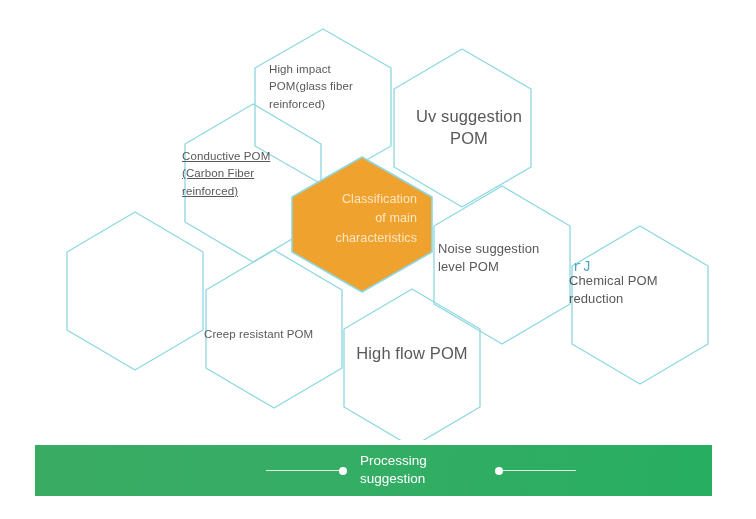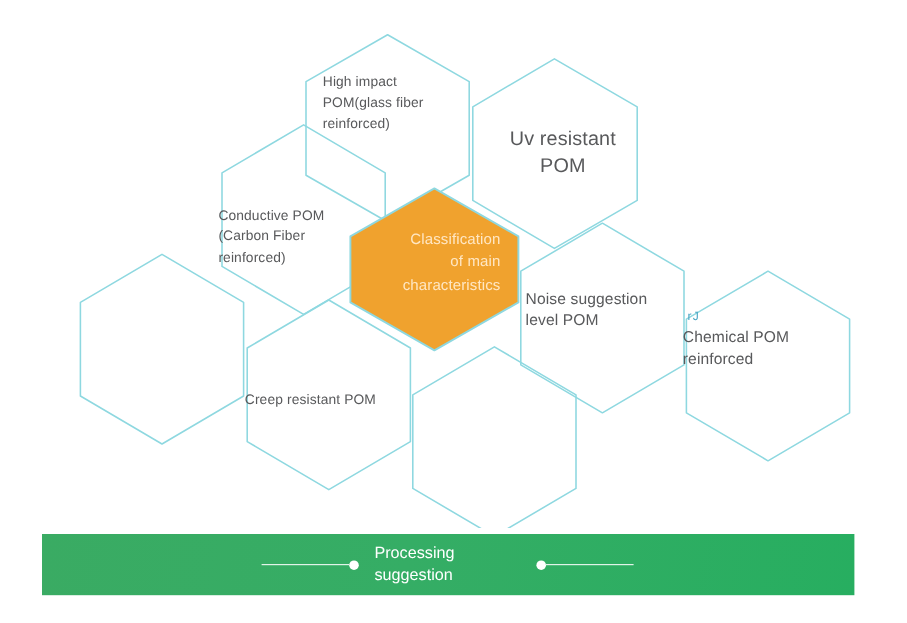--- a/index.html
+++ b/index.html
@@ -44,41 +44,42 @@
     line-height: 1.35;
   }
   .hex-label.center-label {
     color: #ffe7c4;
     font-size: 12.5px;
     line-height: 1.55;
     text-align: right;
   }
   .hex-label.tiny-mark {
     color: #4aa6c4;
-    font-size: 10px;
-    font-family: Liberation Sans, sans-serif;
+    font-size: 14px;
+    font-family: Liberation Mono, monospace;
     letter-spacing: 1px;
   }
 
   
   #banner {
     position: absolute;
     left: 35px;
     top: 445px;
     width: 677px;
     height: 51px;
     background: linear-gradient(100deg, #3aab63 0%, #35ad65 45%, #27ae60 100%);
     display: flex;
     align-items: center;
     justify-content: center;
   }
   #banner-inner {
     position: relative;
     width: 100%;
     height: 100%;
+    margin-left: 48px;
   }
   .banner-text {
     position: absolute;
     left: 277px;
     top: 50%;
     transform: translateY(-50%);
     color: #ffffff;
     font-size: 13.5px;
     line-height: 1.38;
     white-space: pre-line;
@@ -132,42 +133,43 @@
       <polygon points="640,226 708,266 708,344 640,384 572,344 572,266"></polygon>
     </g>
 
     <polygon points="362,157 432,197 432,252 362,292 292,252 292,197" fill="#F0A22E" stroke="#8ED8E0" stroke-width="1.6" stroke-linejoin="round"></polygon>
   </svg>
 
   <div class="hex-label small" style="left:269px; top:61px; width:118px;">High impact
 POM(glass fiber
 reinforced)</div>
 
-  <div class="hex-label big" style="left:405px; top:105px; width:128px; text-align:center;">Uv resistant
+  <div class="hex-label big" style="left:405px; top:105px; width:128px; text-align:center;">Uv suggestion
 POM</div>
 
-  <div class="hex-label small" style="left:182px; top:172px; width:118px;">Conductive POM
+  <div class="hex-label small" style="left:182px; top:148px; width:118px;text-decoration:underline;">Conductive POM
 (Carbon Fiber
 reinforced)</div>
 
   <div class="hex-label center-label" style="left:305px; top:190px; width:112px;">Classification
 of main
 characteristics</div>
 
   <div class="hex-label" style="left:438px; top:240px; width:130px;">Noise suggestion
 level POM</div>
 
 
   <div class="hex-label small" style="left:204px; top:326px; width:140px;">Creep resistant POM</div>
 
+  <div class="hex-label big" style="left:330px; top:342px; width:164px; text-align:center;">High flow POM</div>
 
   <div class="hex-label tiny-mark" style="left:573px; top:258px;">rJ</div>
 
   <div class="hex-label" style="left:569px; top:272px; width:122px;">Chemical POM
-reinforced</div>
+reduction</div>
 
   <div id="banner">
     <div id="banner-inner">
 
       <div class="deco" id="deco-left">
         <span class="deco-line"></span>
         <span class="deco-dot"></span>
       </div>
 
       <div class="banner-text">Processing

